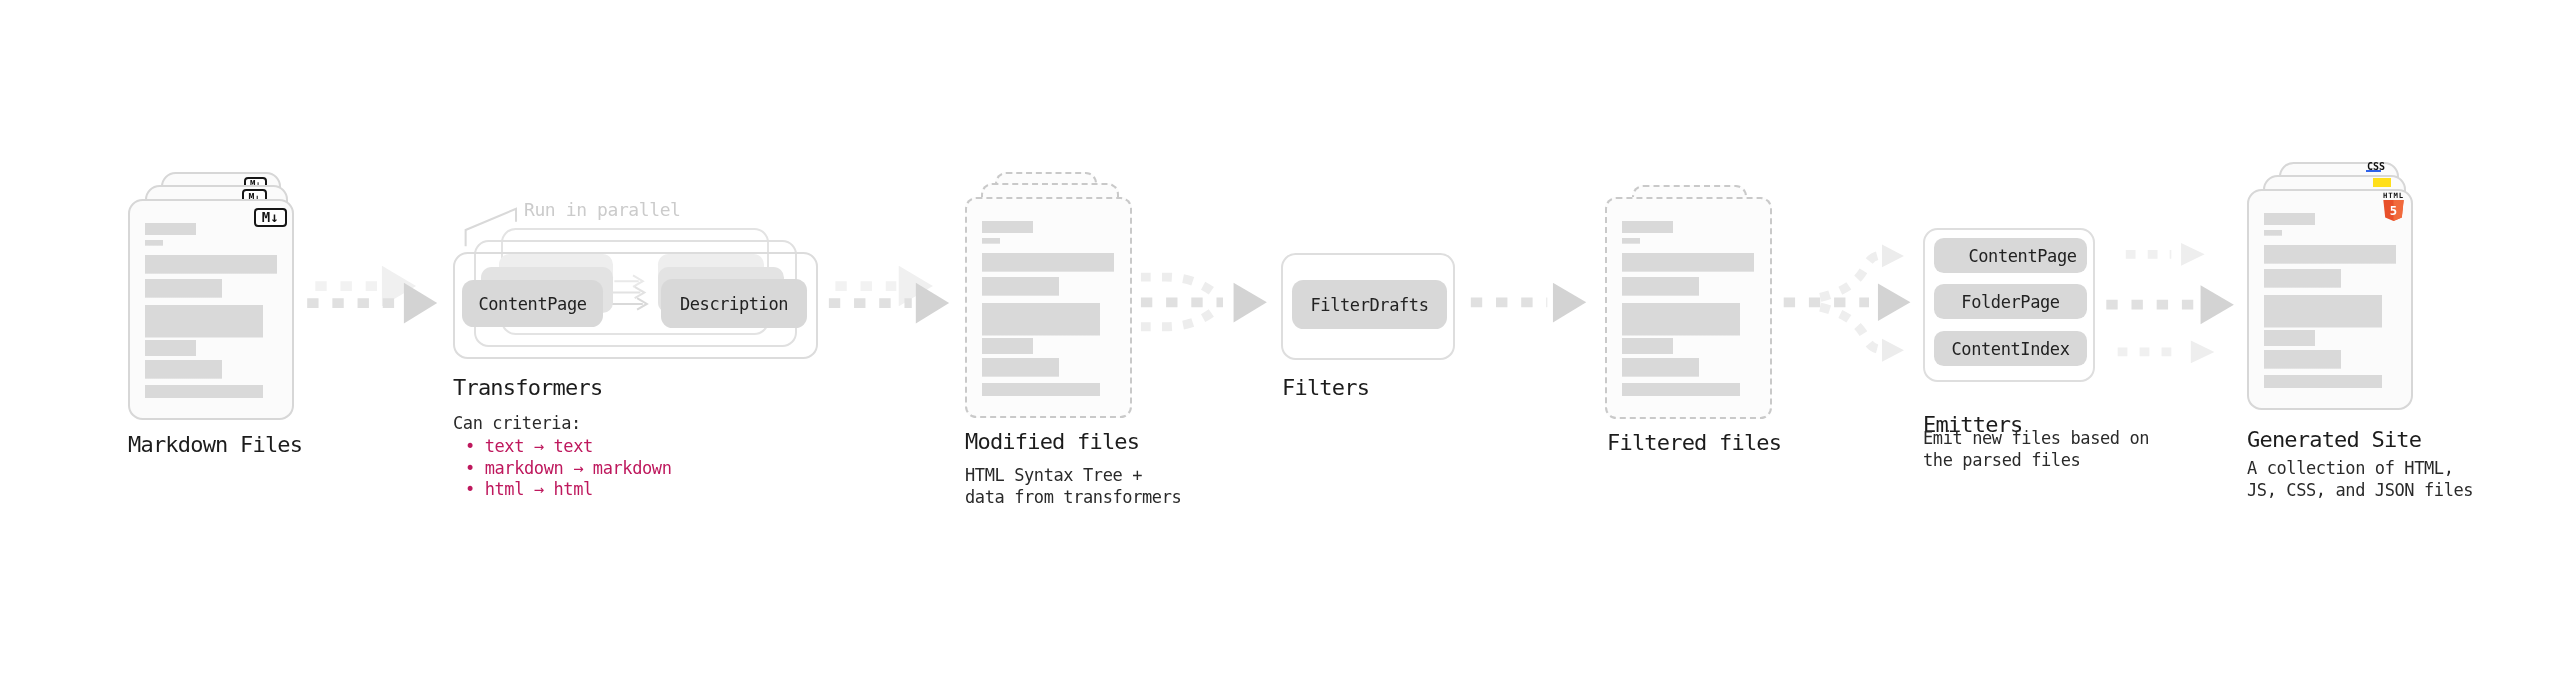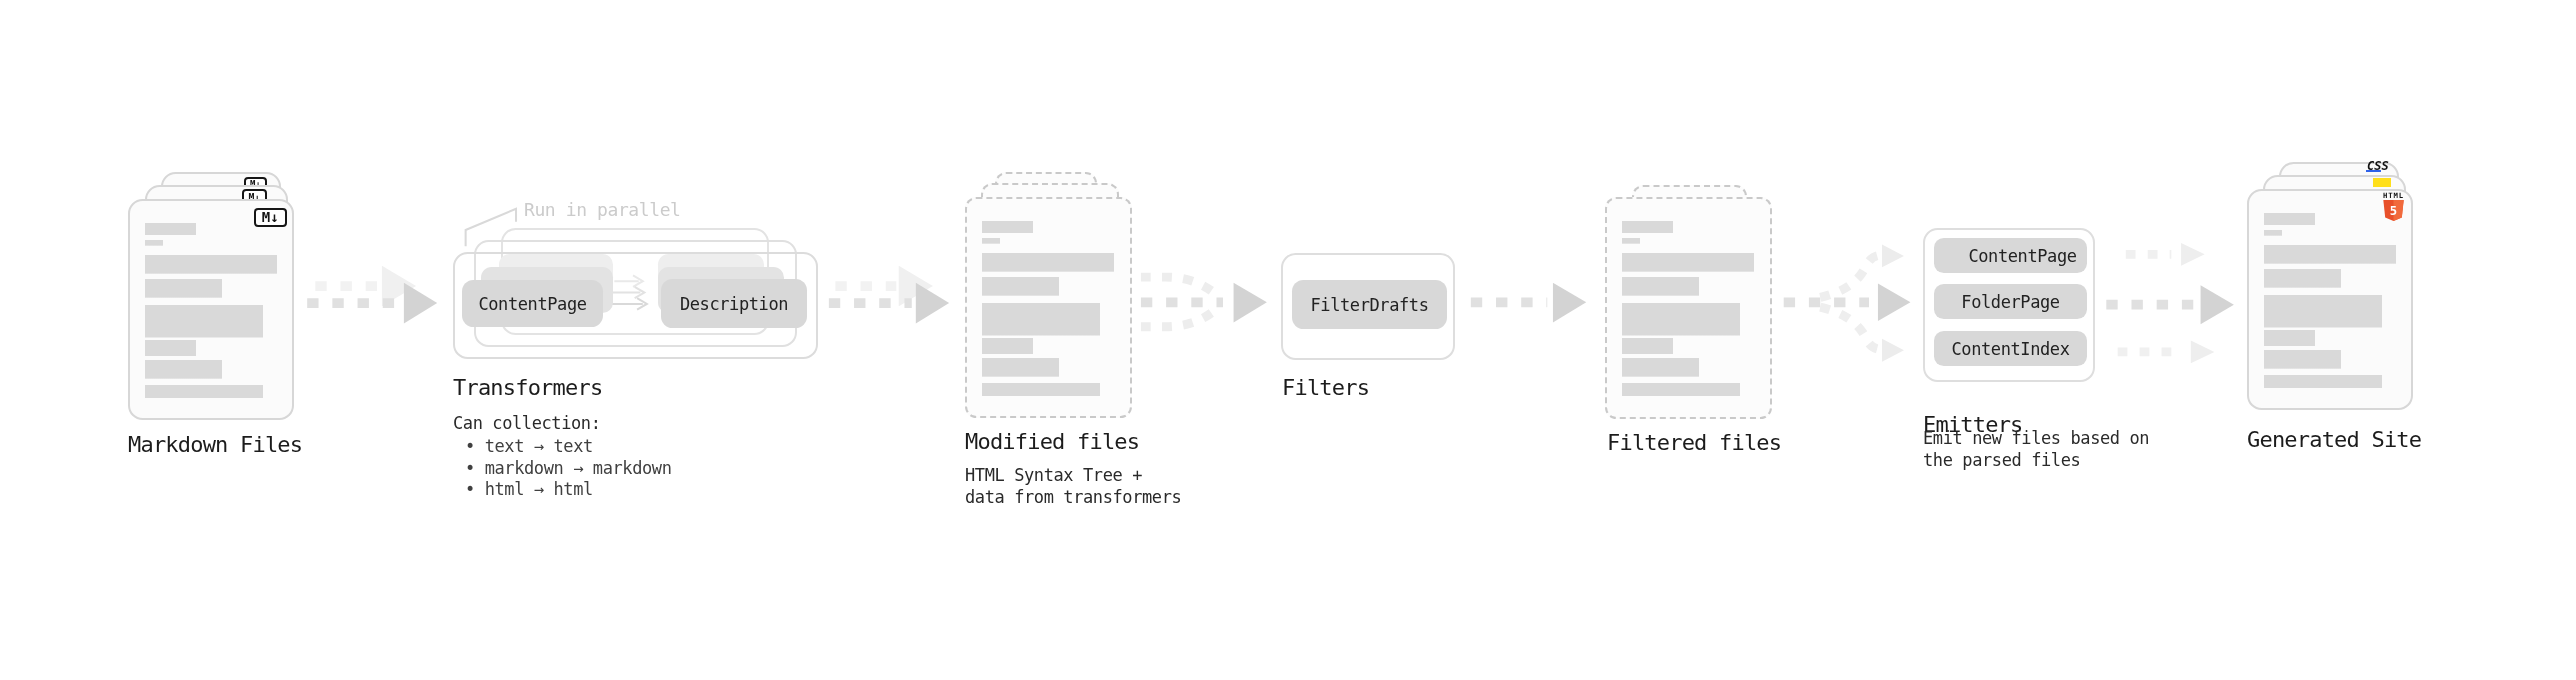--- a/index.html
+++ b/index.html
@@ -36,32 +36,32 @@
     background:#d8d8d8; border-radius:11.4px; z-index:4;
     display:flex; align-items:center; justify-content:center;
     font-size:17px; color:#222; letter-spacing:-0.4px; white-space:nowrap;
   }
   .ghost1 { background:#e3e3e3; z-index:3; }
   .ghost2 { background:#eeeeee; z-index:3; }
   .ghost1, .ghost2 { border-radius:10.6px; }
   
   .title { font-size:22px; color:#1c1c1c; font-weight:500; letter-spacing:-0.8px; white-space:nowrap; z-index:2; }
   .desc  { font-size:17px; color:#2a2a2a; letter-spacing:-0.4px; line-height:22px; white-space:pre-line; z-index:2; }
-  .bullet{ font-size:17px; color:#404040; letter-spacing:-0.4px; white-space:nowrap; z-index:2; }
+  .bullet{ font-size:17px; color:#be185d; letter-spacing:-0.4px; white-space:nowrap; z-index:2; }
   .annotation { font-size:18px; color:#cbcbcb; letter-spacing:-0.4px; white-space:nowrap; z-index:2; }
   
   .md-badge {
     border:2.4px solid #161616; border-radius:4.1px; background:#ffffff; color:#161616;
     font-weight:bold; display:flex; align-items:center; justify-content:center; z-index:2;
   }
   .md-badge.main { width:32.5px; height:18.7px; font-size:14px; }
   .md-badge.mini { width:25px; height:16.3px; font-size:9.8px; border-width:2px; }
   .md-badge.mini2 { width:23px; height:14.6px; font-size:9px; border-width:2px; }
   
-  .css-badge-text { font-size:12px; font-weight:bold; color:#111; line-height:7.3px; z-index:2;font-style:italic; }
+  .css-badge-text { font-size:10px; font-weight:bold; color:#111; line-height:7.3px; z-index:2; }
   .css-badge-bar { background:#2f62e9; z-index:2; }
   .js-badge { background:#ffdf1b; z-index:2; }
   .html-badge-text { font-size:7.3px; font-weight:bold; color:#111; letter-spacing:0.8px; line-height:7.3px; z-index:2; }
   .html5-shield { z-index:2; }
 </style>
 </head>
 <body>
 
 <div id="canvas">
 
@@ -138,21 +138,21 @@
 
   <div class="abs ghost2" style="left:499px; top:254px; width:114px; height:42px;"></div>
   <div class="abs ghost1" style="left:481px; top:267px; width:132px; height:46px;"></div>
   <div class="abs pill" style="left:462px; top:280px; width:141px; height:47px;">ContentPage</div>
 
   <div class="abs ghost2" style="left:658px; top:254px; width:106px; height:42px;"></div>
   <div class="abs ghost1" style="left:658px; top:267px; width:126px; height:46px;"></div>
   <div class="abs pill" style="left:661px; top:279px; width:146px; height:49px;">Description</div>
 
   <div class="abs title" style="left:453px; top:375px;">Transformers</div>
-  <div class="abs desc" style="left:453px; top:412px;">Can collection:</div>
+  <div class="abs desc" style="left:453px; top:412px;">Can criteria:</div>
   <div class="abs bullet" style="left:465px; top:436px;">• text → text</div>
   <div class="abs bullet" style="left:465px; top:458px;">• markdown → markdown</div>
   <div class="abs bullet" style="left:465px; top:479px;">• html → html</div>
 
   <div class="abs back-card file-card dashed" style="left:995px; top:172px; width:102px; height:49px;"></div>
   <div class="abs back-card file-card dashed" style="left:981px; top:183px; width:138px; height:49px;"></div>
   <div class="abs file-card dashed" style="left:965px; top:197px; width:167px; height:221px;">
     <div class="skeleton"></div>
   </div>
   <div class="abs title" style="left:965px; top:429px;">Modified files</div>
@@ -185,15 +185,17 @@
   <div class="abs file-card" style="left:2247px; top:189px; width:166px; height:221px;">
     <div class="skeleton"></div>
   </div>
   <div class="abs html-badge-text" style="left:2382px; top:192px; width:23px; text-align:center;">HTML</div>
   <svg class="abs html5-shield" style="left:2382px; top:200px;" width="23" height="22" viewBox="0 0 28 27">
     <path d="M1.5 0 h25 l-2.3 21.5 L14 25.8 3.8 21.5 Z" fill="#e8502a"></path>
     <path d="M14 0 h12.5 l-2.3 21.5 L14 25.8 Z" fill="#f16a3c"></path>
     <text x="14" y="18" font-size="15" fill="#ffffff" text-anchor="middle" font-weight="bold" font-family="DejaVu Sans Mono, monospace">5</text>
   </svg>
   <div class="abs title" style="left:2247px; top:427px;">Generated Site</div>
+  <div class="abs desc" style="left:2247px; top:457px;">A collection of HTML,
+JS, CSS, and JSON files</div>
 
 </div>
 
 
 </body></html>

